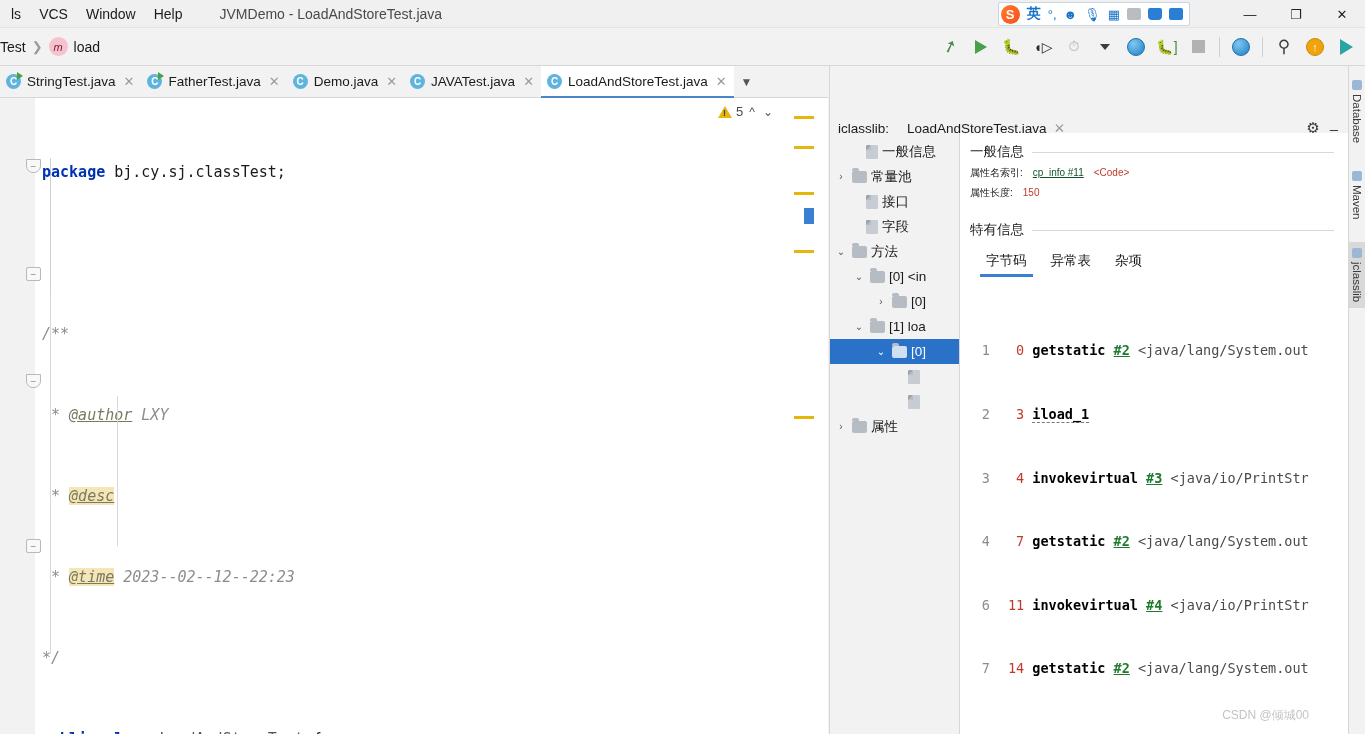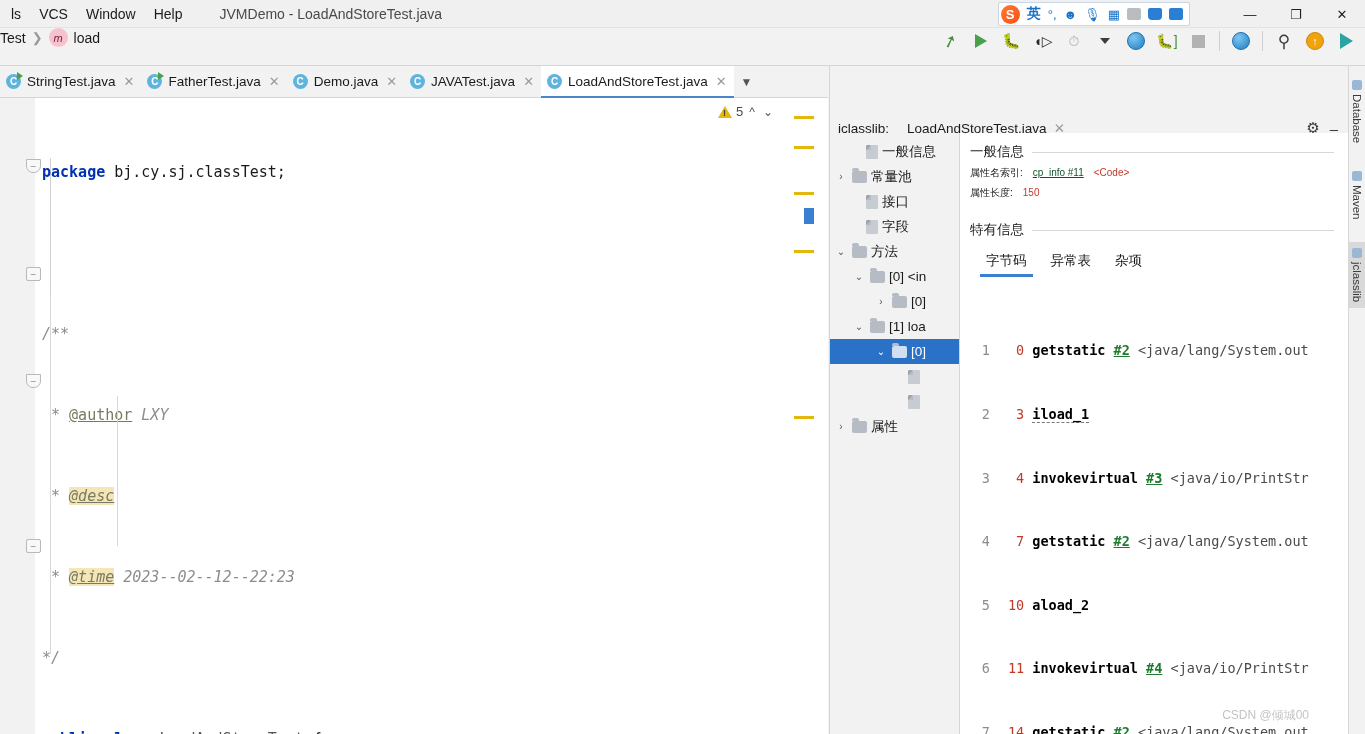--- a/index.html
+++ b/index.html
@@ -45,21 +45,21 @@
   .ime-sq.shirt { background: #2a7fd4; border-radius: 2px 2px 4px 4px; }
   .wctrl { position: absolute; top: 0; right: 0; display: flex; height: 28px; }
   .wbtn {
     width: 46px; height: 28px; display: flex; align-items: center; justify-content: center;
     font-size: 13px; color: #222;
   }
 
   
   .navbar {
     position: absolute; top: 28px; left: 0; width: 1365px; height: 38px;
-    background: #f2f2f2; display: flex; align-items: flex-start;
+    background: #f2f2f2; display: flex; align-items: center;
     border-bottom: 1px solid #d6d6d6;
   }
   .breadcrumb { display: flex; align-items: center; gap: 6px; padding-left: 0px; font-size: 14px; }
   .crumb { color: #1a1a1a; }
   .crumb-sep { color: #9a9a9a; font-size: 13px; }
   .mbadge {
     width: 19px; height: 19px; border-radius: 50%; background: #f6c2cd;
     color: #7a2238; font-size: 11px; font-style: italic;
     display: flex; align-items: center; justify-content: center;
   }
@@ -131,21 +131,21 @@
   .fold-marker.flat { border-radius: 2px; }
   .code {
     position: absolute; left: 35px; top: 0; right: 36px; bottom: 0;
     font-family: "DejaVu Sans Mono", monospace; font-size: 15px; line-height: 27px;
     padding-top: 7px; white-space: pre;
   }
   .ln { height: 27px; padding-left: 7px; }
   .k { color: #0033b3; font-weight: 600; }
   .cls { color: #545454; }
   .doc { color: #8c8c8c; font-style: italic; }
-  .tag { color: #7a7a60; text-decoration: underline; }
+  .tag { color: #7a7a60; font-style: italic; text-decoration: underline; }
   .tag-hl { background: #f5e6b8; color: #7a7a60; font-style: italic; text-decoration: underline; }
   .id { color: #1a1a1a; }
   .indent-guide { position: absolute; width: 1px; background: #d8d8d8; }
   .markers { position: absolute; right: 12px; top: 0; width: 24px; height: 100%; }
   .mk { position: absolute; left: 2px; width: 20px; height: 3px; background: #e5b60b; }
   .mk.blue { background: #3a7fd0; width: 10px; height: 16px; left: 12px; }
   .editor-scroll { position: absolute; right: 0; top: 0; width: 12px; height: 100%; background: #fff; }
 
   
   .warn-box {
@@ -511,21 +511,20 @@
           <div class="dtab active"><span>字节码</span></div>
           <div class="dtab"><span>异常表</span></div>
           <div class="dtab"><span>杂项</span></div>
         </div>
 
         <div class="bytecode">
           <div class="bline"><span class="bno">1</span> <span class="boff">0</span> <span class="bop">getstatic</span> <span class="bref">#2</span> <span class="bdesc">&lt;java/lang/System.out</span></div>
           <div class="bline"><span class="bno">2</span> <span class="boff">3</span> <span class="bop dashed">iload_1</span></div>
           <div class="bline"><span class="bno">3</span> <span class="boff">4</span> <span class="bop">invokevirtual</span> <span class="bref">#3</span> <span class="bdesc">&lt;java/io/PrintStr</span></div>
           <div class="bline"><span class="bno">4</span> <span class="boff">7</span> <span class="bop">getstatic</span> <span class="bref">#2</span> <span class="bdesc">&lt;java/lang/System.out</span></div>
-          <div class="bline"><span class="bno">5</span> <span class="boff">10</span> <span class="bop">aload_2</span></div>
           <div class="bline"><span class="bno">6</span> <span class="boff">11</span> <span class="bop">invokevirtual</span> <span class="bref">#4</span> <span class="bdesc">&lt;java/io/PrintStr</span></div>
           <div class="bline"><span class="bno">7</span> <span class="boff">14</span> <span class="bop">getstatic</span> <span class="bref">#2</span> <span class="bdesc">&lt;java/lang/System.out</span></div>
           
           
           
           
           
           
           
           

